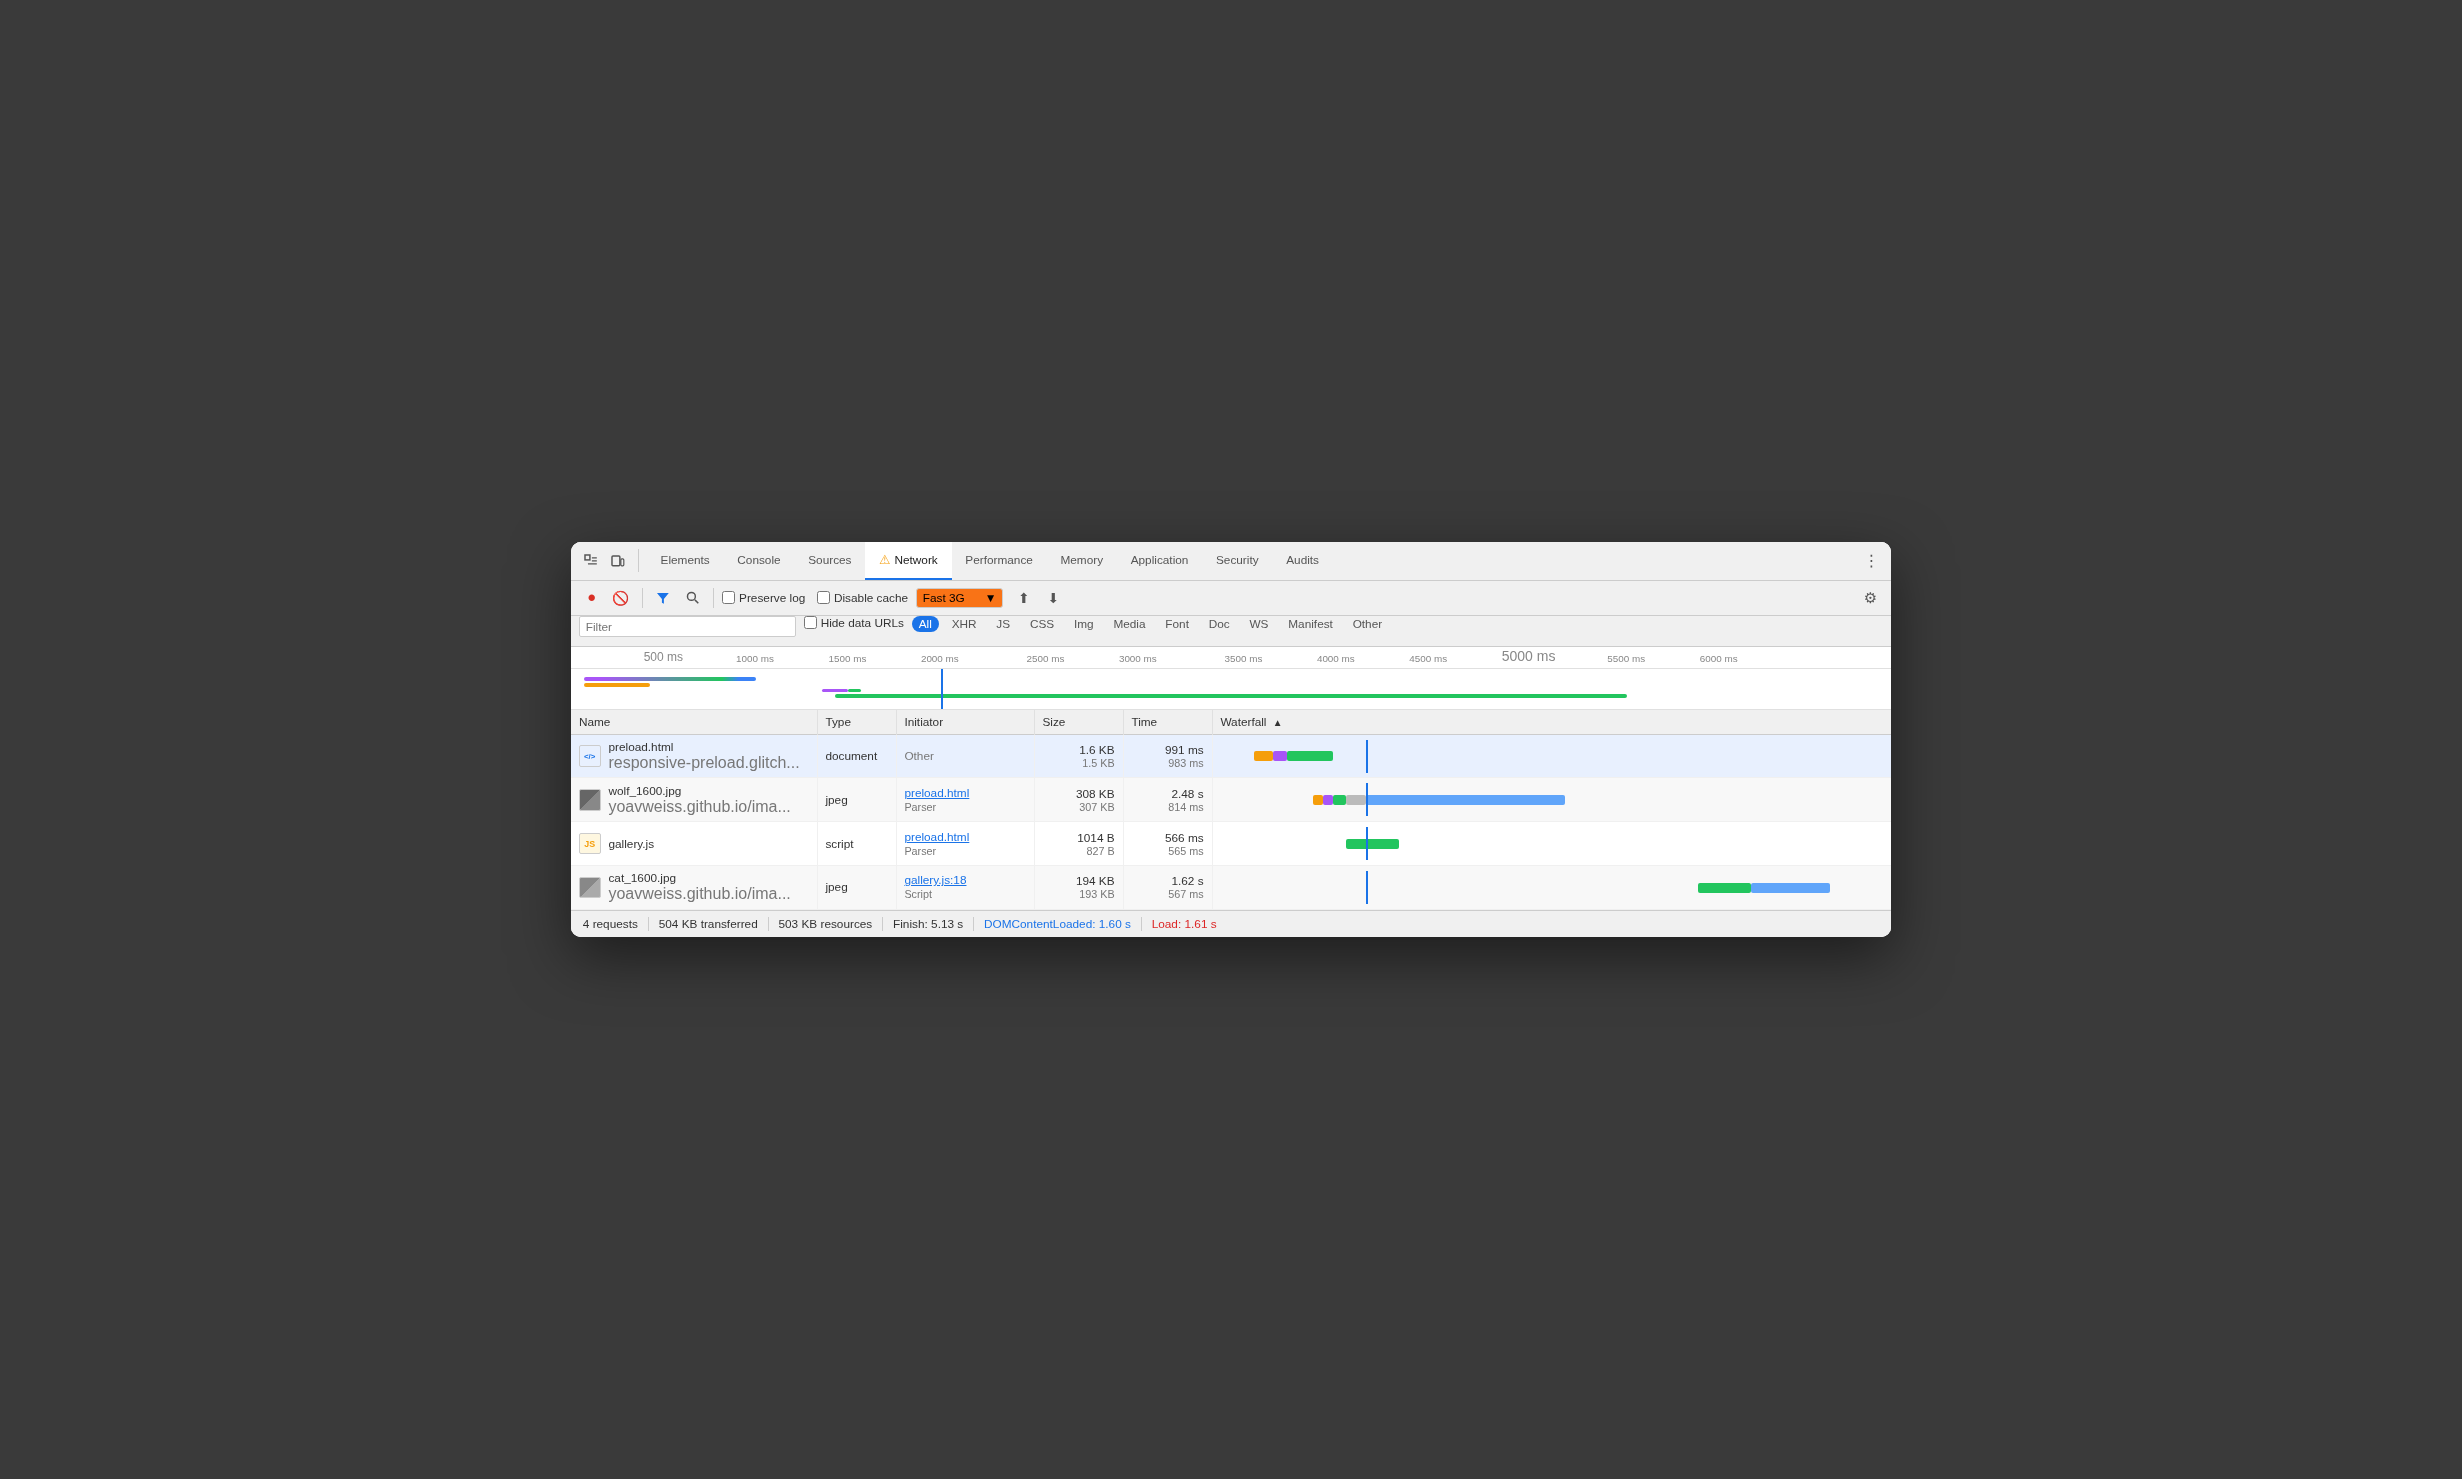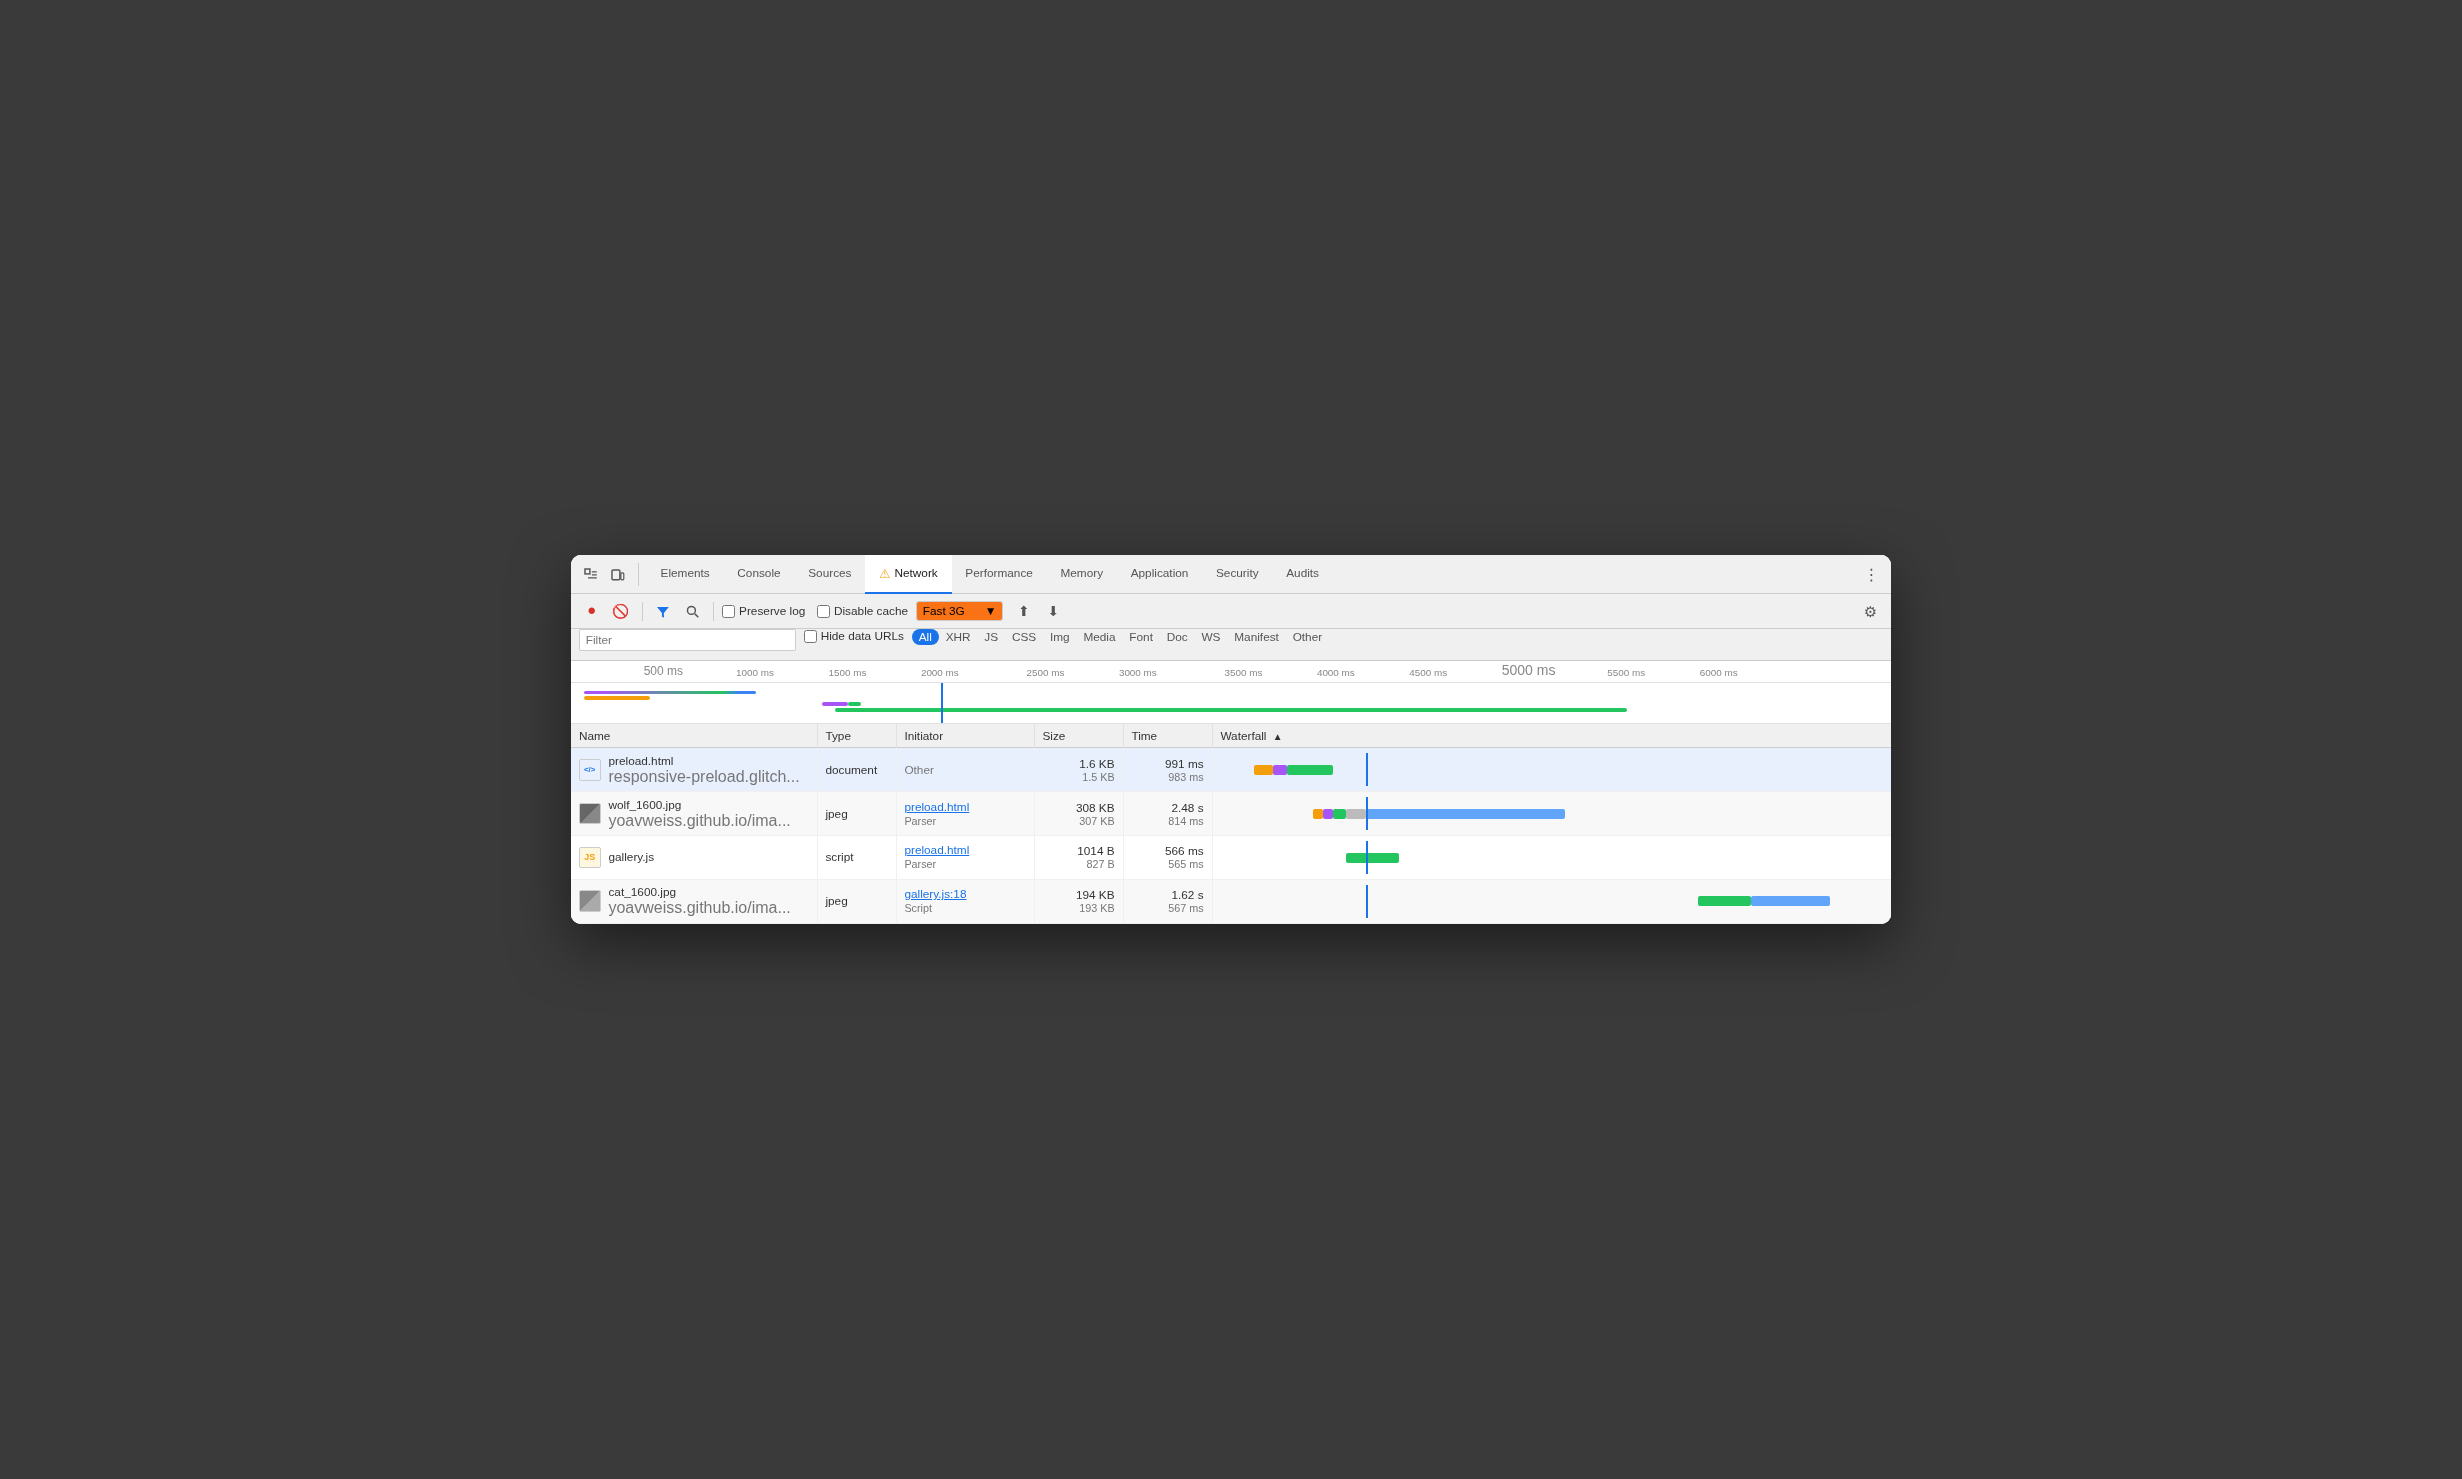--- a/index.html
+++ b/index.html
@@ -218,21 +218,21 @@
       display: flex;
       align-items: center;
       gap: 3.9px;
       font-size: 11.8px;
       color: #333;
     }
     .filter-checkbox-group input { margin: 0; }
     .filter-types {
       display: flex;
       align-items: center;
-      gap: 0;
+      gap: 6px;
     }
     .filter-type-btn {
       padding: 1px 6.9px;
       font-size: 11.8px;
       color: #555;
       cursor: pointer;
       border-radius: 9.9px;
       border: none;
       background: transparent;
     }
@@ -725,16 +725,29 @@
                 <div class="wf-bar" style="left:80%; width:12%; background:#60a5fa; top:11.8px; height:9.9px;"></div>
                 <div class="wf-cursor" style="left:22%; top:0; bottom:0; position:absolute; width:2px; background:#1a73e8;"></div>
               </div>
             </td>
           </tr>
         </tbody>
       </table>
 
     </div>
 
+    <div class="status-bar">
+      <span>4 requests</span>
+      <div class="status-divider"></div>
+      <span>504 KB transferred</span>
+      <div class="status-divider"></div>
+      <span>503 KB resources</span>
+      <div class="status-divider"></div>
+      <span>Finish: 5.13 s</span>
+      <div class="status-divider"></div>
+      <span class="status-dom">DOMContentLoaded: 1.60 s</span>
+      <div class="status-divider"></div>
+      <span class="status-load">Load: 1.61 s</span>
+    </div>
 
   </div>
 </div>
 
 
 </body></html>

